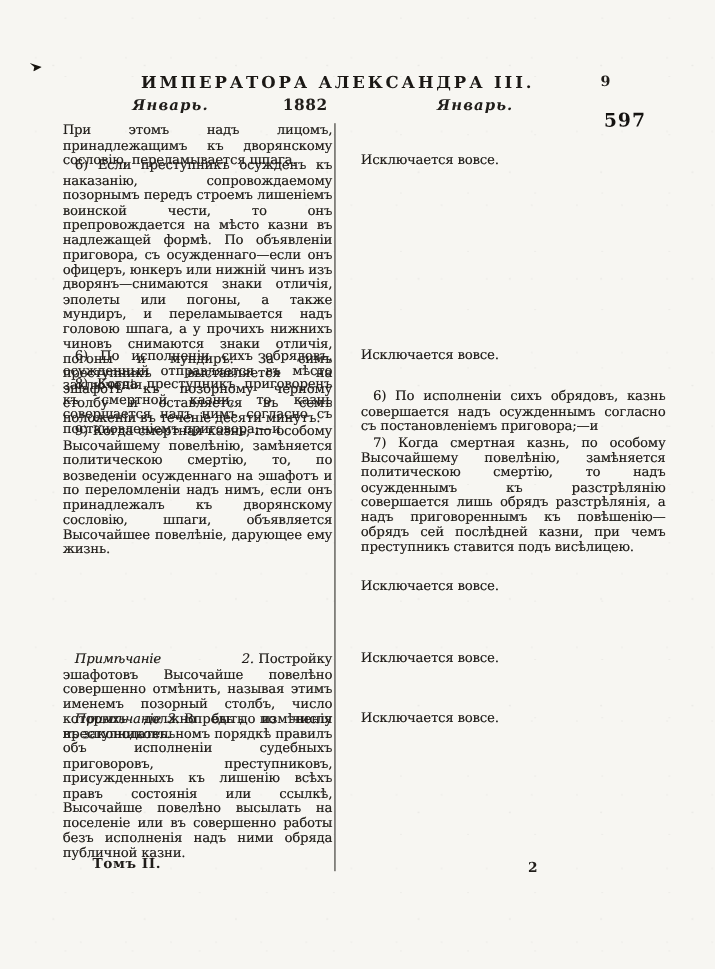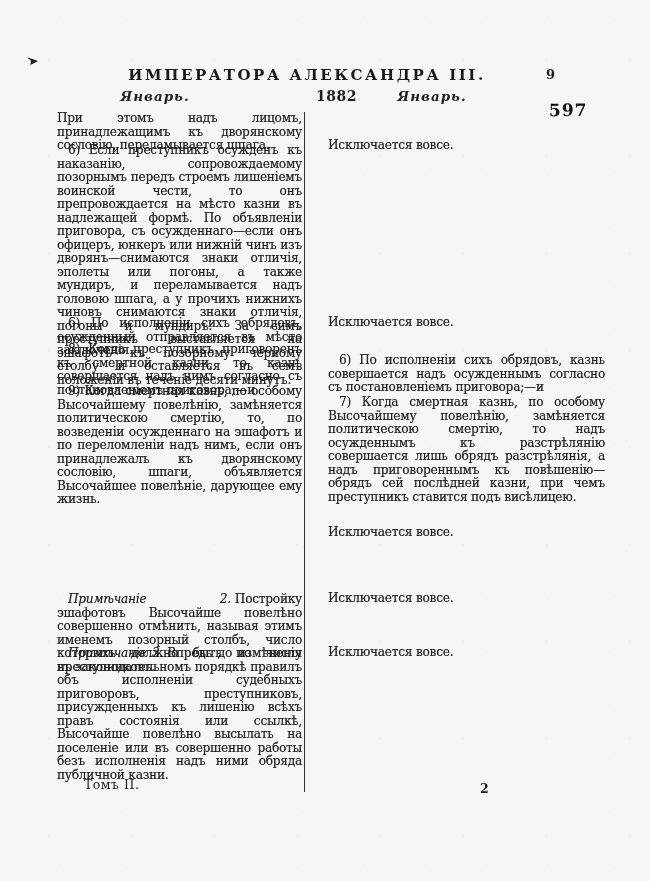--- a/index.html
+++ b/index.html
@@ -22,21 +22,21 @@
   
   .running-title{
     left:0; top:66px; width:614px;
     text-align:center;
     font-weight:bold; font-size:15px; letter-spacing:2.6px;
     color:#1b1815;
   }
   .page-num{left:546px; top:67px; width:20px; font-weight:bold; font-size:13px;}
   .month-left{left:100px; top:88px; width:110px; text-align:center;
     font-weight:bold; font-style:italic; font-size:13.5px; letter-spacing:1px;}
-  .year{left:257px; top:88px; width:100px; text-align:right;
+  .year{left:257px; top:88px; width:100px; text-align:left;
     font-weight:bold; font-size:14px; letter-spacing:0.5px;}
   .month-right{left:377px; top:88px; width:110px; text-align:center;
     font-weight:bold; font-style:italic; font-size:13.5px; letter-spacing:1px;}
   .folio-num{left:549px; top:100px; font-weight:bold; font-size:17px;
     letter-spacing:1px; color:#141210; transform:rotate(-1deg);}
   .ink-blot{
     left:27px; top:56px; width:11px; height:9px; background:#17140f;
     clip-path:polygon(0 15%, 100% 55%, 30% 100%, 38% 55%);
   }
   
@@ -50,21 +50,21 @@
   .noindent{text-indent:0;}
   .lead{font-style:italic; margin-right:4px;}
   
   .lp0{top:112px;} .lp1{top:144px;} .lp2{top:317px;} .lp3{top:343px;}
   .lp4{top:385px;} .lp5{top:524px;} .lp6{top:593px;} .lp7{top:647px;}
   
   .rp0{top:139px;} .rp1{top:316px;} .rp2{top:354px;} .rp3{top:396px;}
   .rp4{top:491px;} .rp5{top:526px;} .rp6{top:592px;} .rp7{top:646px;}
   .rp8{top:739px;}
   
-  .volume{left:84px; top:777px; font-weight:normal; font-size:12.5px; letter-spacing:0.5px;}
+  .volume{left:84px; top:777px; font-weight:bold; font-size:12.5px; letter-spacing:0.5px;}
   .sig-mark{left:480px; top:781px; font-weight:bold; font-size:12.5px;}
 </style>
 </head>
 <body>
 
 <div class="page">
 
   <div class="abs ink-blot"></div>
   <div class="abs running-title">ИМПЕРАТОРА АЛЕКСАНДРА III.</div>
   <div class="abs page-num">9</div>

